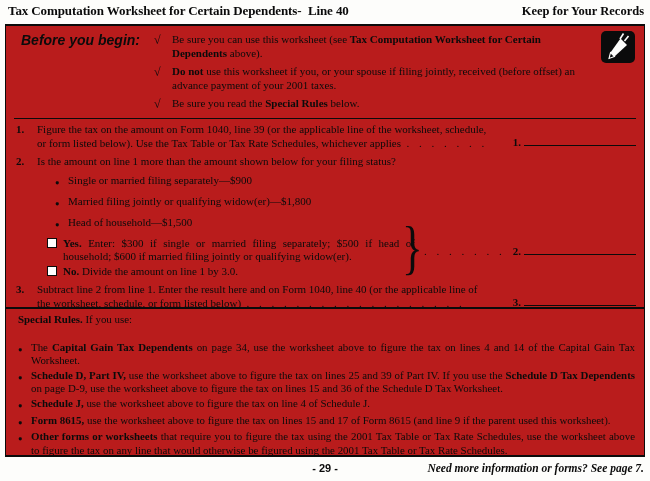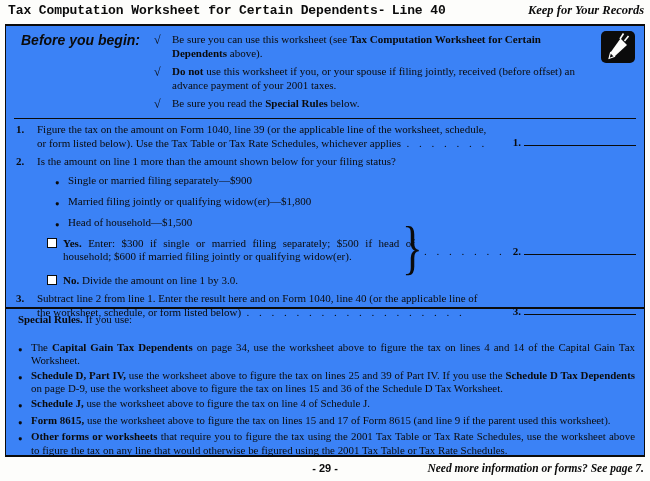--- a/index.html
+++ b/index.html
@@ -8,30 +8,30 @@
     position:relative; width:650px; height:481px;
     background:#fdfdfb; color:#0b0b0b; overflow:hidden;
     font-family:"Liberation Serif","DejaVu Serif",serif;
     font-size:11px; line-height:13.5px;
   }
   b { font-weight:bold; }
 
   
   #hdr { position:absolute; top:4px; left:8px; right:6px; display:flex; justify-content:space-between; align-items:baseline; }
   #hdr .title {
-    font-family:Liberation Mono, monospace;
+    font-family:Liberation Serif, serif;
     font-weight:bold; font-size:13px; letter-spacing:-0.1px;
   }
-  #hdr .keep { font-style:italic; font-weight:bold; font-size:12.5px; }
+  #hdr .keep { font-weight:bold; font-size:12.5px; }
 
   
   #box {
     position:absolute; top:24px; left:5px; right:5px; height:433px;
     border:2px solid #0b0b0b; border-left-width:1.5px; border-right-width:1.5px;
-    background:#3b82f6;
+    background:#b91c1c;
   }
 
   
   #before { position:absolute; top:0; left:0; right:0; height:92px; padding:7px 46px 0 15px; display:flex; }
   #before .byb-label {
     flex:none; width:133px;
     font-family:"Liberation Sans","DejaVu Sans",sans-serif;
     font-weight:bold; font-style:italic; font-size:14px; padding-top:1px;
   }
   #before .chk-list { flex:1; max-width:430px; }
@@ -51,21 +51,21 @@
   .entry { align-self:end; justify-self:end; white-space:nowrap; padding-bottom:1px; }
   .entry .elab { font-weight:bold; }
   .efield { display:inline-block; width:112px; border-bottom:1.4px solid #0b0b0b; height:11px; vertical-align:baseline; margin-left:3px; }
   .dots { word-spacing:5px; letter-spacing:1px; white-space:nowrap; }
 
   #line2 { margin-top:5px; }
   .opt { display:flex; margin:5.5px 0 0 39px; }
   .blt { flex:none; width:13px; font-size:7.5px; padding-top:2px; }
   .yn { position:relative; margin:5px 0 0 31px; width:400px; }
   .yn-row { display:flex; }
-  .yn-row + .yn-row { margin-top:10px; }
+  .yn-row + .yn-row { margin-top:1px; }
   .cbox { flex:none; width:10px; height:10px; border:1.3px solid #0b0b0b; margin:1.5px 6px 0 0; background:#fff; cursor:pointer; }
   .yn-txt { flex:1; max-width:352px; text-align:justify; }
 
   .brace { position:absolute; left:396px; top:101px;
     font-family:"Liberation Serif",serif; font-size:60px; line-height:52px; font-weight:400;
     transform:scaleX(.72); transform-origin:left center; }
   #entry2 { position:absolute; right:8px; top:124px; white-space:nowrap; }
   #entry2 .dots { margin-right:10px; }
   #entry2 .elab { font-weight:bold; }
 

